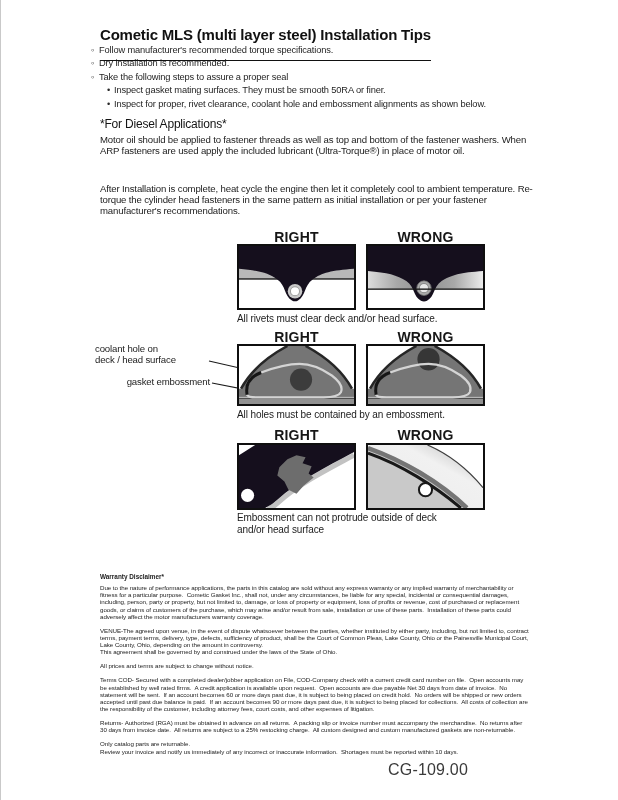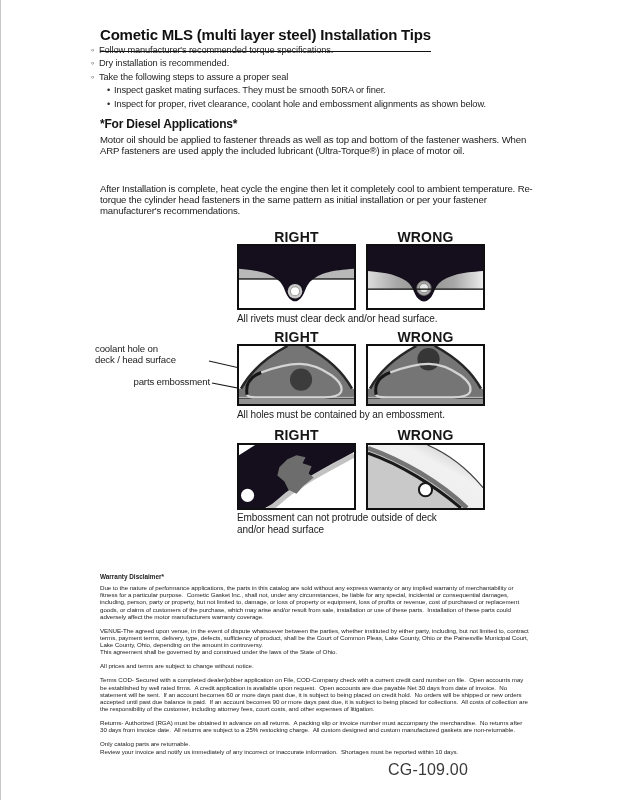--- a/index.html
+++ b/index.html
@@ -1,26 +1,26 @@
 <!DOCTYPE html>
 <html><head>
 <meta charset="utf-8">
 <style>
   html,body{margin:0;padding:0;background:#ffffff;}
   .page{position:relative;width:618px;height:800px;background:#ffffff;overflow:hidden;
         font-family:"Liberation Sans", sans-serif;color:#1f1f1f;}
   .left-edge{position:absolute;left:0;top:0;width:1px;height:800px;background:#c9c9c9;}
   .title{position:absolute;left:100px;top:26px;margin:0;font-size:15px;font-weight:bold;color:#111;
-         border-bottom:1.6px solid #111;padding-bottom:8px;letter-spacing:-0.2px;display:inline-block;}
+         border-bottom:1.6px solid #111;padding-bottom:17px;letter-spacing:-0.2px;display:inline-block;}
   .bullets{position:absolute;left:91px;top:44px;width:460px;font-size:9.3px;line-height:13.4px;letter-spacing:-0.15px;}
   .b-row{display:flex;}
   .b-row .mark{width:8px;color:#2a2a2a;flex:0 0 auto;}
   .b-row.sub{margin-left:16px;}
   .b-row.sub .mark{width:7px;}
-  .diesel-h{position:absolute;left:100px;top:117px;margin:0;font-size:12px;font-weight:bold;color:#141414;letter-spacing:-0.2px;}
+  .diesel-h{position:absolute;left:100px;top:117px;margin:0;font-size:12px;font-weight:normal;color:#141414;letter-spacing:-0.2px;}
   .para{position:absolute;left:100px;width:447px;margin:0;font-size:9.6px;line-height:11.2px;letter-spacing:-0.15px;color:#222;}
   .p1{top:134px;}
   .p2{top:183px;}
   .p3{top:207px;}
   .dlabel{position:absolute;width:119px;text-align:center;font-size:14px;font-weight:bold;color:#161616;letter-spacing:0.2px;}
   .panel{position:absolute;width:119px;box-sizing:border-box;border:2.5px solid #0f0f0f;background:#fff;}
   .panel svg{display:block;width:100%;height:100%;}
   .caption{position:absolute;left:237px;font-size:10px;color:#1c1c1c;letter-spacing:-0.1px;line-height:11.5px;}
   .annA{position:absolute;left:95px;top:344px;width:113px;font-size:9.6px;line-height:10.8px;color:#1c1c1c;letter-spacing:-0.15px;}
   .annB{position:absolute;left:95px;top:376px;width:115px;text-align:right;font-size:9.6px;color:#1c1c1c;letter-spacing:-0.15px;}
@@ -101,21 +101,21 @@
   </div>
   <div class="caption" style="top:313px;width:230px;">All rivets must clear deck and/or head surface.</div>
 
   <div class="dlabel" style="left:237px;top:329px;">RIGHT</div>
   <div class="dlabel" style="left:366px;top:329px;">WRONG</div>
 
   <div class="annA">
     <div>coolant hole on</div>
     <div>deck / head surface</div>
   </div>
-  <div class="annB">parts embossment</div>
+  <div class="annB">gasket embossment</div>
   <svg class="leaders" width="92" height="38">
     <line x1="1" y1="5" x2="84" y2="24" stroke="#1a1a1a" stroke-width="1.1"></line>
     <line x1="4" y1="27" x2="50" y2="36" stroke="#1a1a1a" stroke-width="1.1"></line>
   </svg>
 
   <div class="panel" style="left:237px;top:344px;height:62px;">
     <svg viewBox="0 0 114 57" preserveAspectRatio="none">
       <rect x="0" y="0" width="114" height="57" fill="#757575"></rect>
       <path d="M0,0 H48 C31,9 13,22 2,42 L0,42 Z" fill="#ffffff"></path>
       <path d="M48,0 C31,9 13,22 2,42" stroke="#262626" stroke-width="2.5" fill="none"></path>

